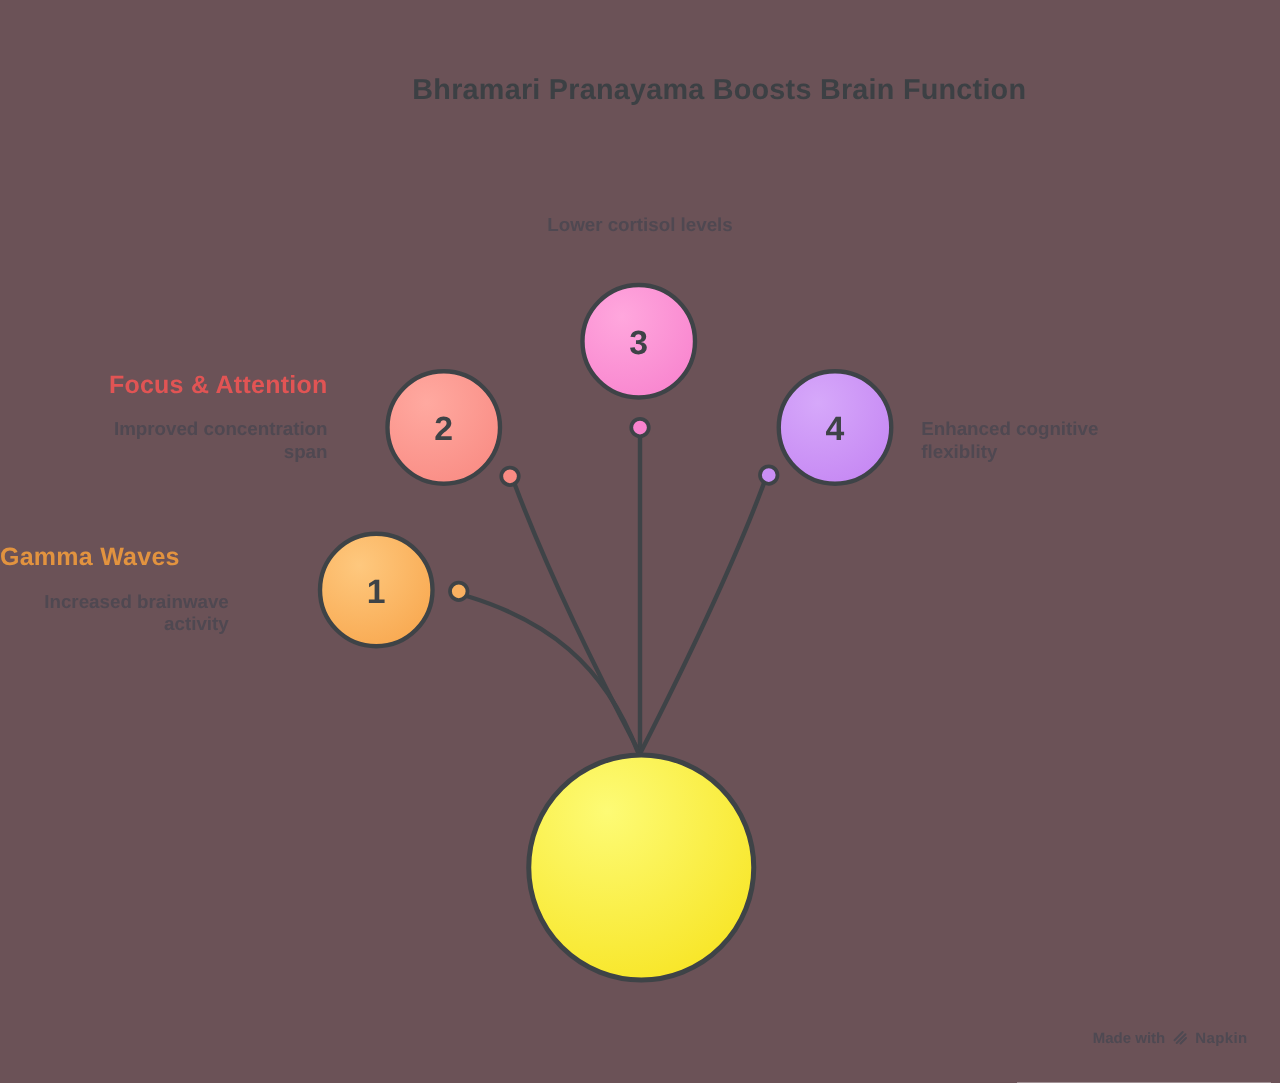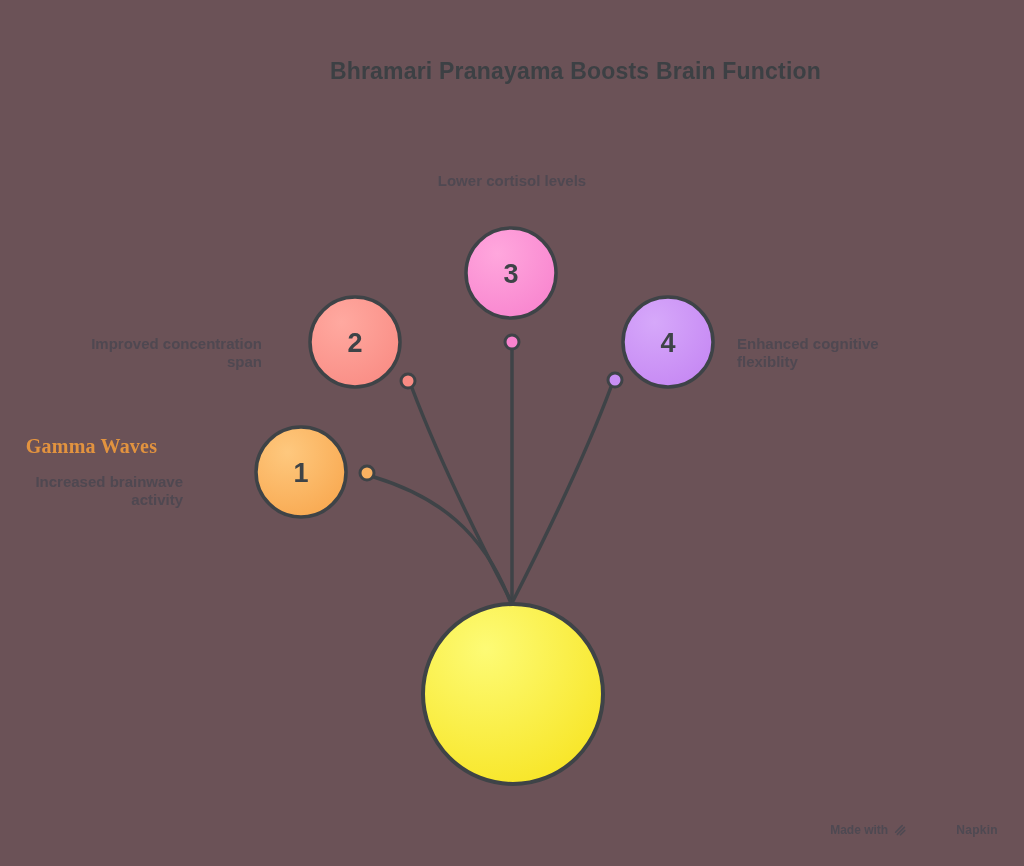--- a/index.html
+++ b/index.html
@@ -34,42 +34,42 @@
     font-weight: bold;
     color: #4F4851;
     line-height: 1.22;
   }
   .heading-stress  { color: #E36DB8; top: 145px; left: 332px; width: 360px; text-align: center; }
   .desc-stress     { top: 172px; left: 362px; width: 300px; text-align: center; }
   .heading-focus   { color: #E15454; top: 297px; left: 30px;  width: 232px; text-align: right; }
   .desc-focus      { top: 335px; left: 62px;  width: 200px; text-align: right; }
   .heading-memory  { color: #B561E8; top: 297px; left: 737px; width: 250px; text-align: left; }
   .desc-memory     { top: 335px; left: 737px; width: 165px; text-align: left; }
-  .heading-gamma   { color: #E2933F; top: 435px; left: 0px;   width: 183px; text-align: center; font-family: Liberation Serif, serif; }
+  .heading-gamma   { color: #E2933F; top: 435px; left: 0px;   width: 183px; text-align: left; }
   .desc-gamma      { top: 473px; left: 13px;  width: 170px; text-align: right; }
   .center-label {
     position: absolute;
     top: 662px; left: 433px; width: 160px;
     text-align: center;
     font-size: 22px;
     font-weight: bold;
     color: #3E4347;
     line-height: 1.4;
   }
   .watermark {
     position: absolute;
     top: 823px; right: 26px;
     display: flex;
     align-items: center;
     gap: 5px;
     font-size: 12px;
     font-weight: bold;
     color: #4E4952;
   }
-  .watermark .brand { letter-spacing: 0.3px; margin-left: 44px; }
+  .watermark .brand { letter-spacing: 0.3px; }
 </style>
 </head>
 <body>
 
 <div class="stage">
 
   <div class="page-title">Bhramari Pranayama Boosts Brain Function</div>
 
   <svg class="diagram-svg" width="1024" height="866" viewBox="0 0 1024 866">
     <defs>
@@ -121,20 +121,21 @@
       <text x="355" y="352">2</text>
       <text x="511" y="283">3</text>
       <text x="668" y="352">4</text>
     </g>
 
     <circle cx="513" cy="694" r="90" fill="url(#gradYellow)" stroke="#3E4347" stroke-width="4"></circle>
   </svg>
 
   <div class="node-desc desc-stress">Lower cortisol levels</div>
 
+  <div class="node-heading heading-focus">Focus &amp; Attention</div>
   <div class="node-desc desc-focus">Improved concentration span</div>
 
   <div class="node-desc desc-memory">Enhanced cognitive flexiblity</div>
 
   <div class="node-heading heading-gamma">Gamma Waves</div>
   <div class="node-desc desc-gamma">Increased brainwave activity</div>
 
 
   <div class="watermark">
     <span>Made with</span>

